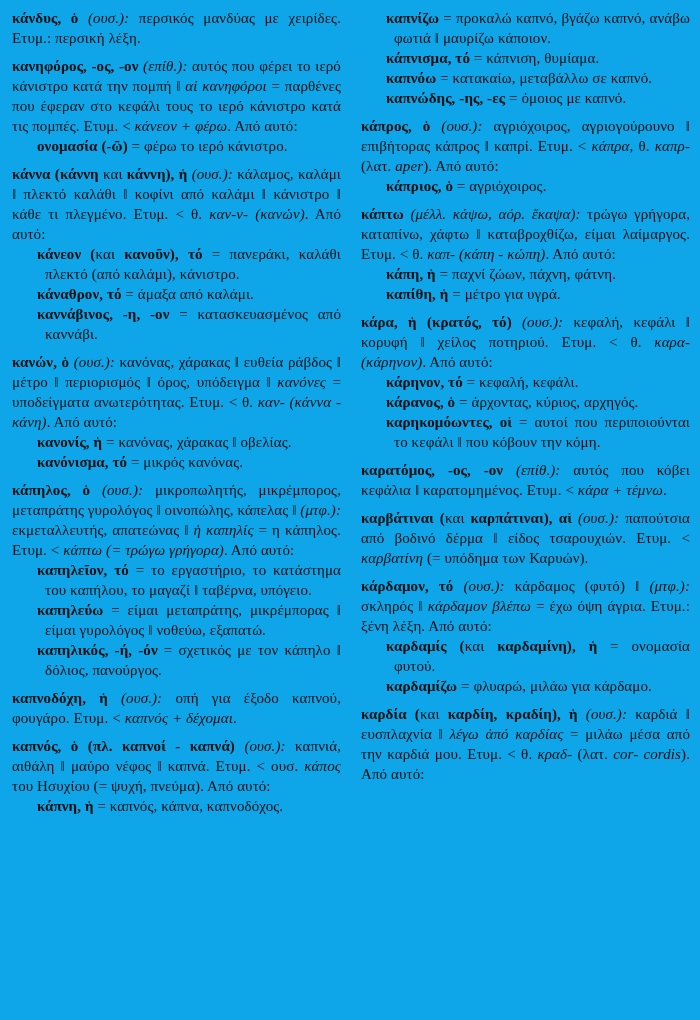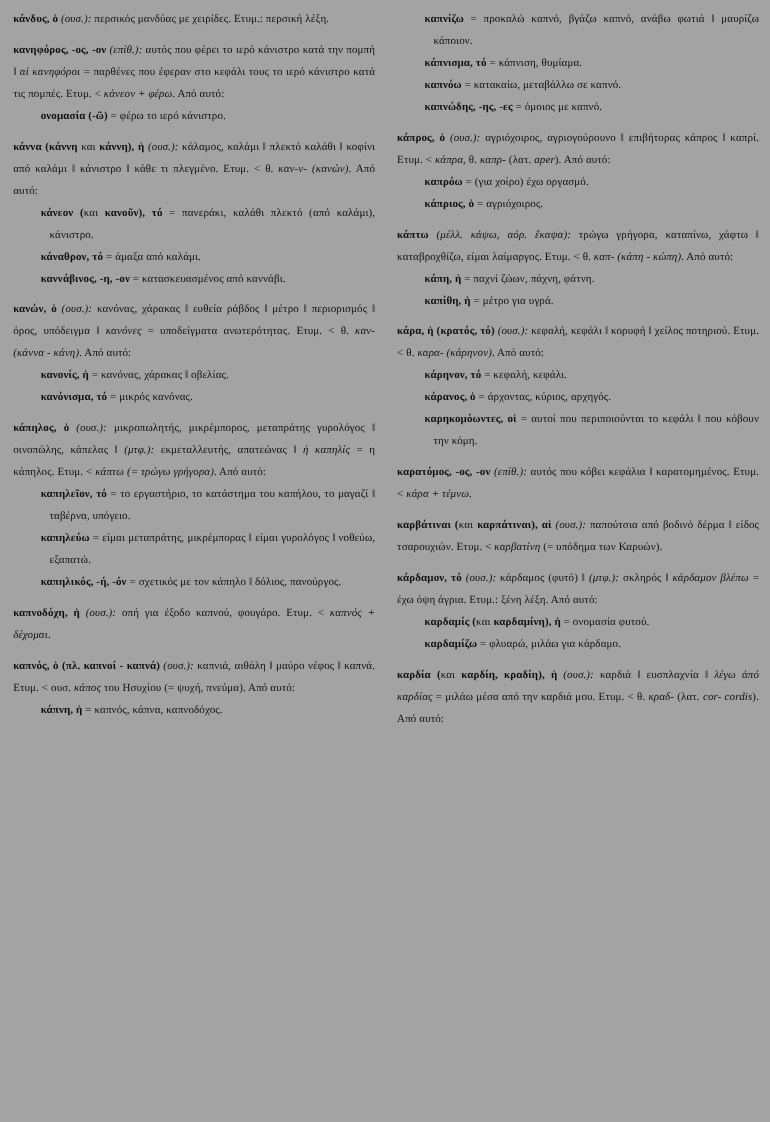--- a/index.html
+++ b/index.html
@@ -5,24 +5,24 @@
   html, body {
     margin: 0;
     padding: 0;
     background: #e8e8e6;
   }
   .page {
     width: 700px;
     height: 1020px;
     box-sizing: border-box;
     margin: 0 auto;
-    background: #a3a3a3;
+    background: #0ea5e9;
     color: #101010;
     font-family: "Liberation Serif", "DejaVu Serif", serif;
-    font-size: 10px;
+    font-size: 15px;
     line-height: 20px;
     display: flex;
     gap: 20px;
     padding: 8px 10px 6px 12px;
     overflow: hidden;
   }
   .col {
     flex: 1 1 0;
     min-width: 0;
   }
@@ -62,21 +62,20 @@
       <p class="entry main"><span class="seg-b">καπνοδόχη, ἡ </span><span class="seg-i">(ουσ.): </span><span class="seg-n">οπή για έξοδο καπνού, φουγάρο. Ετυμ. &lt; </span><span class="seg-i">καπνός + δέχομαι</span><span class="seg-n">.</span></p>
       <p class="entry main"><span class="seg-b">καπνός, ὁ (πλ. καπνοί - καπνά) </span><span class="seg-i">(ουσ.): </span><span class="seg-n">καπνιά, αιθάλη ‖ μαύρο νέφος ‖ καπνά. Ετυμ. &lt; ουσ. </span><span class="seg-i">κάπος</span><span class="seg-n"> του Ησυχίου (= ψυχή, πνεύμα). Από αυτό:</span></p>
       <p class="entry sub"><span class="seg-b">κάπνη, ἡ</span><span class="seg-n"> = καπνός, κάπνα, καπνοδόχος.</span></p>
     </div>
   <div class="col">
       <p class="entry sub"><span class="seg-b">καπνίζω</span><span class="seg-n"> = προκαλώ καπνό, βγάζω καπνό, ανάβω φωτιά ‖ μαυρίζω κάποιον.</span></p>
       <p class="entry sub"><span class="seg-b">κάπνισμα, τό</span><span class="seg-n"> = κάπνιση, θυμίαμα.</span></p>
       <p class="entry sub"><span class="seg-b">καπνόω</span><span class="seg-n"> = κατακαίω, μεταβάλλω σε καπνό.</span></p>
       <p class="entry sub"><span class="seg-b">καπνώδης, -ης, -ες</span><span class="seg-n"> = όμοιος με καπνό.</span></p>
       <p class="entry main"><span class="seg-b">κάπρος, ὁ </span><span class="seg-i">(ουσ.): </span><span class="seg-n">αγριόχοιρος, αγριογούρουνο ‖ επιβήτορας κάπρος ‖ καπρί. Ετυμ. &lt; </span><span class="seg-i">κάπρα</span><span class="seg-n">, θ. </span><span class="seg-i">καπρ-</span><span class="seg-n"> (λατ. </span><span class="seg-i">aper</span><span class="seg-n">). Από αυτό:</span></p>
-      <p class="entry sub"><span class="seg-b">καπρόω</span><span class="seg-n"> = (για χοίρο) έχω οργασμό.</span></p>
       <p class="entry sub"><span class="seg-b">κάπριος, ὁ</span><span class="seg-n"> = αγριόχοιρος.</span></p>
       <p class="entry main"><span class="seg-b">κάπτω </span><span class="seg-i">(μέλλ. κάψω, αόρ. ἔκαψα): </span><span class="seg-n">τρώγω γρήγορα, καταπίνω, χάφτω ‖ καταβροχθίζω, είμαι λαίμαργος. Ετυμ. &lt; θ. </span><span class="seg-i">καπ- (κάπη - κώπη)</span><span class="seg-n">. Από αυτό:</span></p>
       <p class="entry sub"><span class="seg-b">κάπη, ἡ</span><span class="seg-n"> = παχνί ζώων, πάχνη, φάτνη.</span></p>
       <p class="entry sub"><span class="seg-b">καπίθη, ἡ</span><span class="seg-n"> = μέτρο για υγρά.</span></p>
       <p class="entry main"><span class="seg-b">κάρα, ἡ (κρατός, τό) </span><span class="seg-i">(ουσ.): </span><span class="seg-n">κεφαλή, κεφάλι ‖ κορυφή ‖ χείλος ποτηριού. Ετυμ. &lt; θ. </span><span class="seg-i">καρα- (κάρηνον)</span><span class="seg-n">. Από αυτό:</span></p>
       <p class="entry sub"><span class="seg-b">κάρηνον, τό</span><span class="seg-n"> = κεφαλή, κεφάλι.</span></p>
       <p class="entry sub"><span class="seg-b">κάρανος, ὁ</span><span class="seg-n"> = άρχοντας, κύριος, αρχηγός.</span></p>
       <p class="entry sub"><span class="seg-b">καρηκομόωντες, οἱ</span><span class="seg-n"> = αυτοί που περιποιούνται το κεφάλι ‖ που κόβουν την κόμη.</span></p>
       <p class="entry main"><span class="seg-b">καρατόμος, -ος, -ον </span><span class="seg-i">(επίθ.): </span><span class="seg-n">αυτός που κόβει κεφάλια ‖ καρατομημένος. Ετυμ. &lt; </span><span class="seg-i">κάρα + τέμνω</span><span class="seg-n">.</span></p>
       <p class="entry main"><span class="seg-b">καρβάτιναι (</span><span class="seg-n">και </span><span class="seg-b">καρπάτιναι), αἱ </span><span class="seg-i">(ουσ.): </span><span class="seg-n">παπούτσια από βοδινό δέρμα ‖ είδος τσαρουχιών. Ετυμ. &lt; </span><span class="seg-i">καρβατίνη</span><span class="seg-n"> (= υπόδημα των Καρυών).</span></p>

